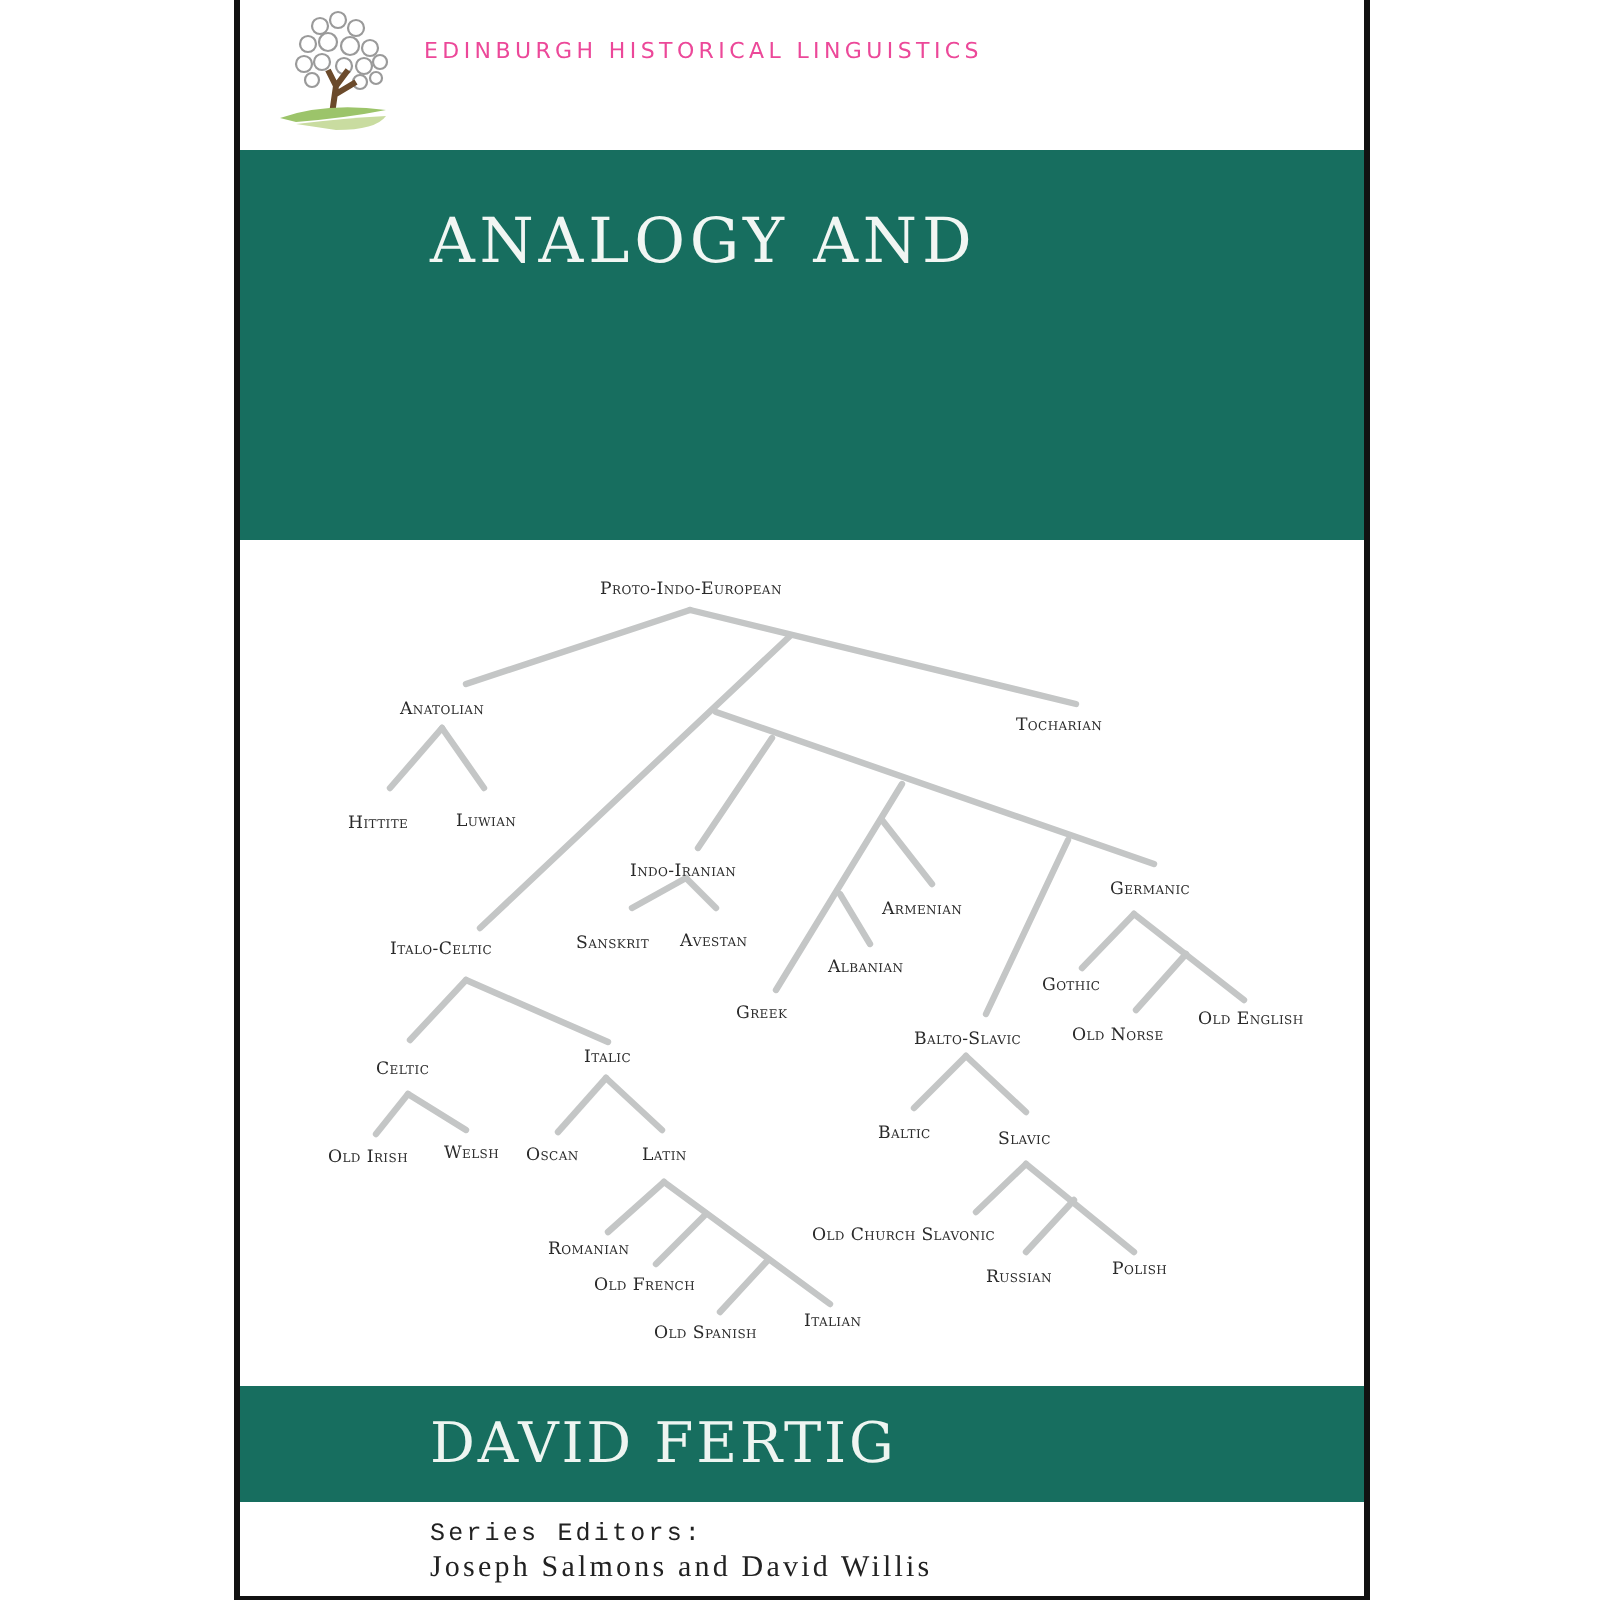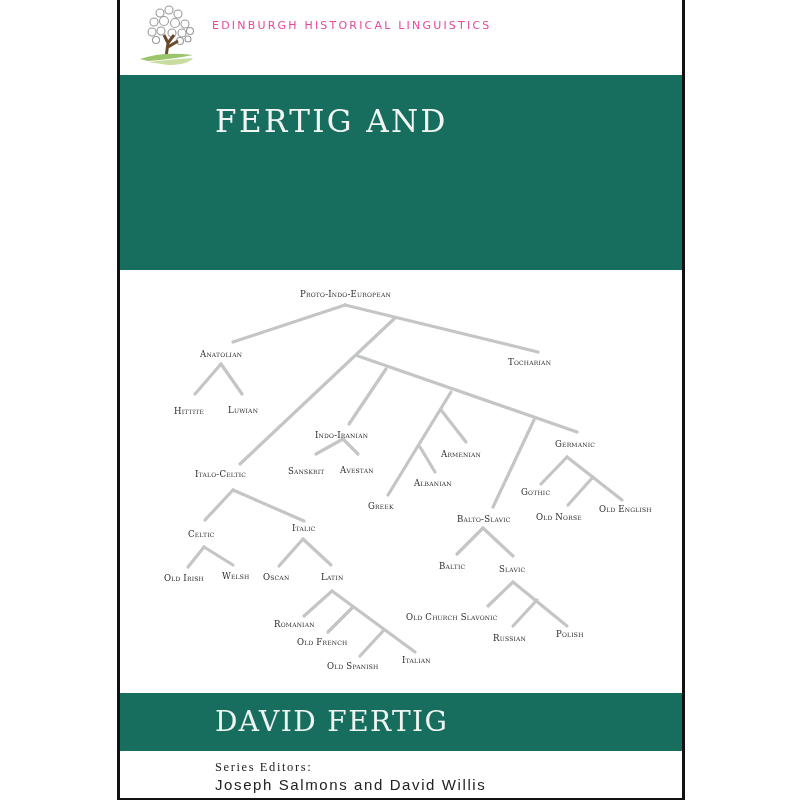--- a/index.html
+++ b/index.html
@@ -23,25 +23,25 @@
     position: absolute; left: 95px; top: 99px; margin: 0;
     font-family: "DejaVu Serif", serif; font-weight: normal; font-size: 31px;
     line-height: 45px; letter-spacing: 2.4px; color: #f1f6f3;
   }
   .author {
     position: absolute; left: 95px; top: 705px;
     font-family: "DejaVu Serif", serif; font-size: 28px; letter-spacing: 1.4px; color: #eef5f1;
   }
   .editors-label {
     position: absolute; left: 95px; top: 760px;
-    font-family: Liberation Serif, serif; font-size: 12.5px; letter-spacing: 1.6px; color: #222; text-align: right;
+    font-family: Liberation Mono, monospace; font-size: 12.5px; letter-spacing: 1.6px; color: #222; text-align: right;
   }
   .editors-names {
     position: absolute; left: 95px; top: 776px;
-    font-family: Liberation Sans, sans-serif; font-size: 15px; letter-spacing: 1.6px; color: #222;
+    font-family: Liberation Serif, serif; font-size: 15px; letter-spacing: 1.6px; color: #222;
   }
   .tree { position: absolute; left: 0; top: 0; }
   .tree line { stroke: #c4c6c6; stroke-width: 3.2; stroke-linecap: round; }
   .tree text {
     font-family: "DejaVu Serif", serif; font-size: 8.6px; fill: #2a2a2a;
     font-variant: small-caps; letter-spacing: 0.2px;
   }
 </style>
 </head>
 <body>
@@ -66,21 +66,21 @@
         <circle cx="50" cy="36" r="3"></circle>
     </g>
     <path d="M28 54 L30 40 L26 32 M30 40 L36 32 M30 44 L40 38" stroke="#6b4a2b" stroke-width="3" fill="none"></path>
     <path d="M2 56 Q25 48 55 52 Q35 56 10 58 Z" fill="#9cc46a"></path>
     <path d="M10 59 Q35 56 55 55 Q50 62 30 62 Z" fill="#c9dca0"></path>
   </svg>
   <div class="series-header">EDINBURGH HISTORICAL LINGUISTICS</div>
 
   <div class="band band-title"></div>
   <h1 class="title">
-    <span>FERTIG AND</span><br>
+    <span>ANALOGY AND</span><br>
     <br>
   </h1>
 
   <div class="band band-author"></div>
   <div class="author">DAVID FERTIG</div>
   <div class="editors-label">Series Editors:</div>
   <div class="editors-names">Joseph Salmons and David Willis</div>
 </div>
 
 <svg class="tree" id="lang-tree" width="800" height="800">

